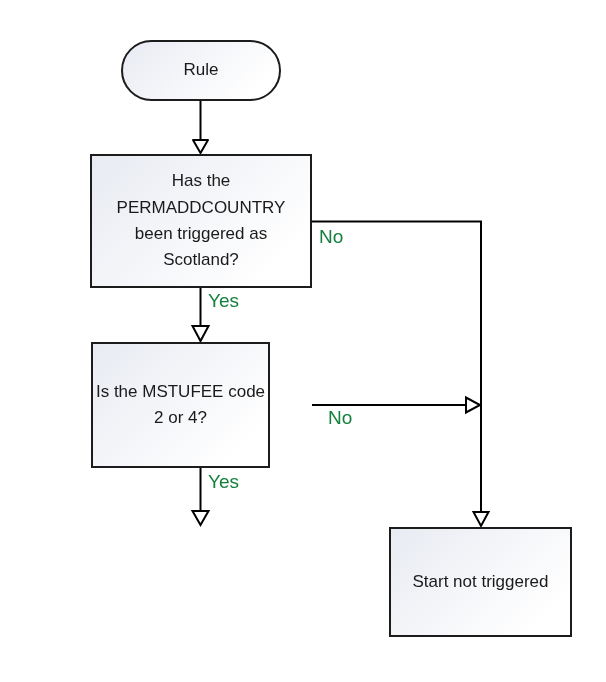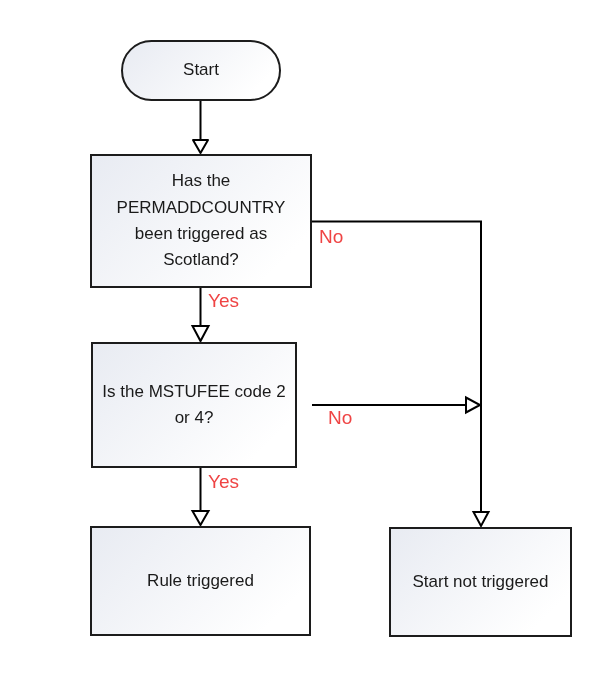--- a/index.html
+++ b/index.html
@@ -48,30 +48,30 @@
     background: linear-gradient(135deg, var(--fill-start) 0%, var(--fill-end) 85%);
     border: 2px solid var(--box-border);
     font-size: 17px;
     line-height: 1.55;
   }
   .node.terminator {
     border-radius: 31px;
   }
   .node-start          { left: 121px; top: 40px;  width: 160px; height: 61px; }
   .node-decision1      { left: 90px;  top: 154px; width: 222px; height: 134px; }
-  .node-decision2      { left: 91px;  top: 342px; width: 206px; height: 126px; }
+  .node-decision2      { left: 91px;  top: 342px; width: 179px; height: 126px; }
   .node-triggered      { left: 90px;  top: 526px; width: 221px; height: 110px; }
   .node-not-triggered  { left: 389px; top: 527px; width: 183px; height: 110px; }
   .node-decision1 .node-text { max-width: 190px; }
   .node-decision2 .node-text { max-width: 200px; }
   .edge-label {
     position: absolute;
     font-size: 19px;
     line-height: 1.1;
-    color: #ef4444;
+    color: #15803d;
     white-space: nowrap;
   }
   .label-yes1 { left: 208px; top: 291px; }
   .label-no1  { left: 319px; top: 227px; }
   .label-yes2 { left: 208px; top: 472px; }
   .label-no2  { left: 328px; top: 408px; }
 </style>
 </head>
 <body>
 
@@ -89,34 +89,31 @@
     <path class="arrow-black" d="M 473.5 512 L 488.5 512 L 481 526 Z"></path>
 
     <line x1="312" y1="405" x2="467" y2="405"></line>
     <path class="arrow-black" d="M 466 397.5 L 466 412.5 L 480 405 Z"></path>
 
     <line x1="200.5" y1="468" x2="200.5" y2="511"></line>
     <path class="arrow-black" d="M 192.5 511 L 208.5 511 L 200.5 525 Z"></path>
   </svg>
 
   <div class="node terminator node-start">
-    <span class="node-text">Start</span>
+    <span class="node-text">Rule</span>
   </div>
 
   <div class="node node-decision1">
     <span class="node-text">Has the PERMADDCOUNTRY been triggered as Scotland?</span>
   </div>
 
   <div class="node node-decision2">
     <span class="node-text">Is the MSTUFEE code 2 or 4?</span>
   </div>
 
-  <div class="node node-triggered">
-    <span class="node-text">Rule triggered</span>
-  </div>
 
   <div class="node node-not-triggered">
     <span class="node-text">Start not triggered</span>
   </div>
 
   <span class="edge-label label-yes1">Yes</span>
   <span class="edge-label label-no1">No</span>
   <span class="edge-label label-yes2">Yes</span>
   <span class="edge-label label-no2">No</span>
 

